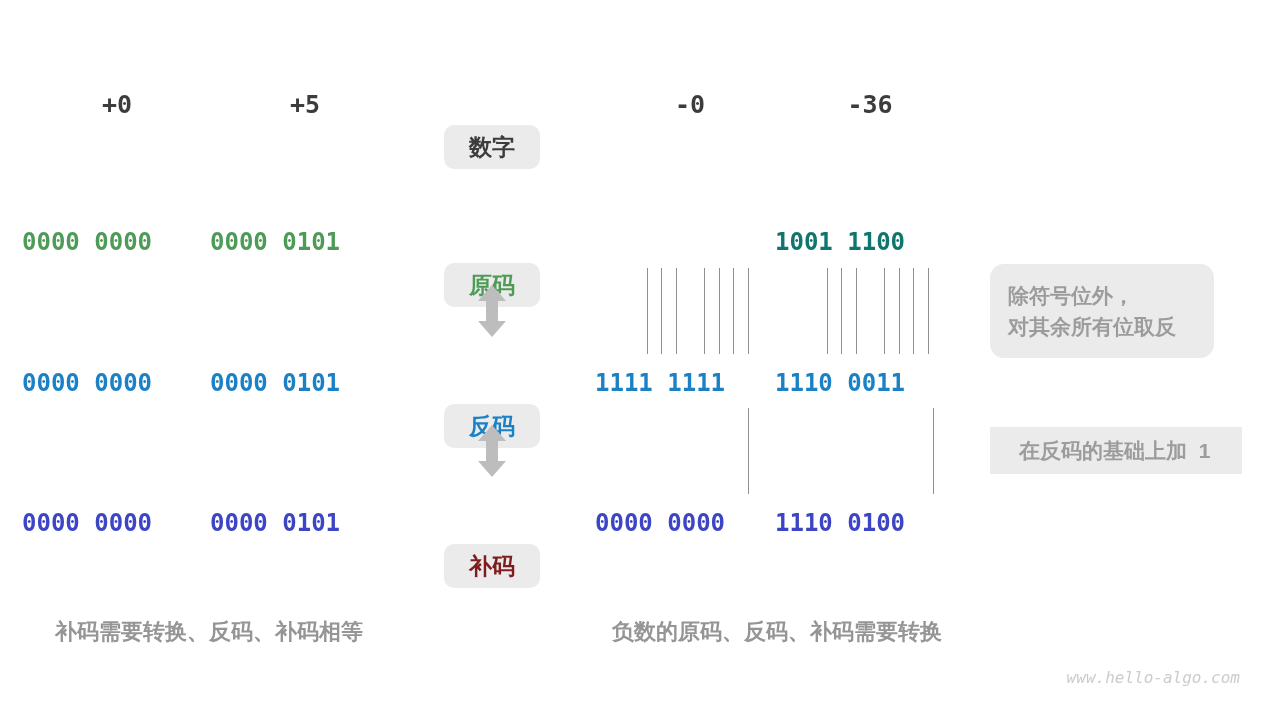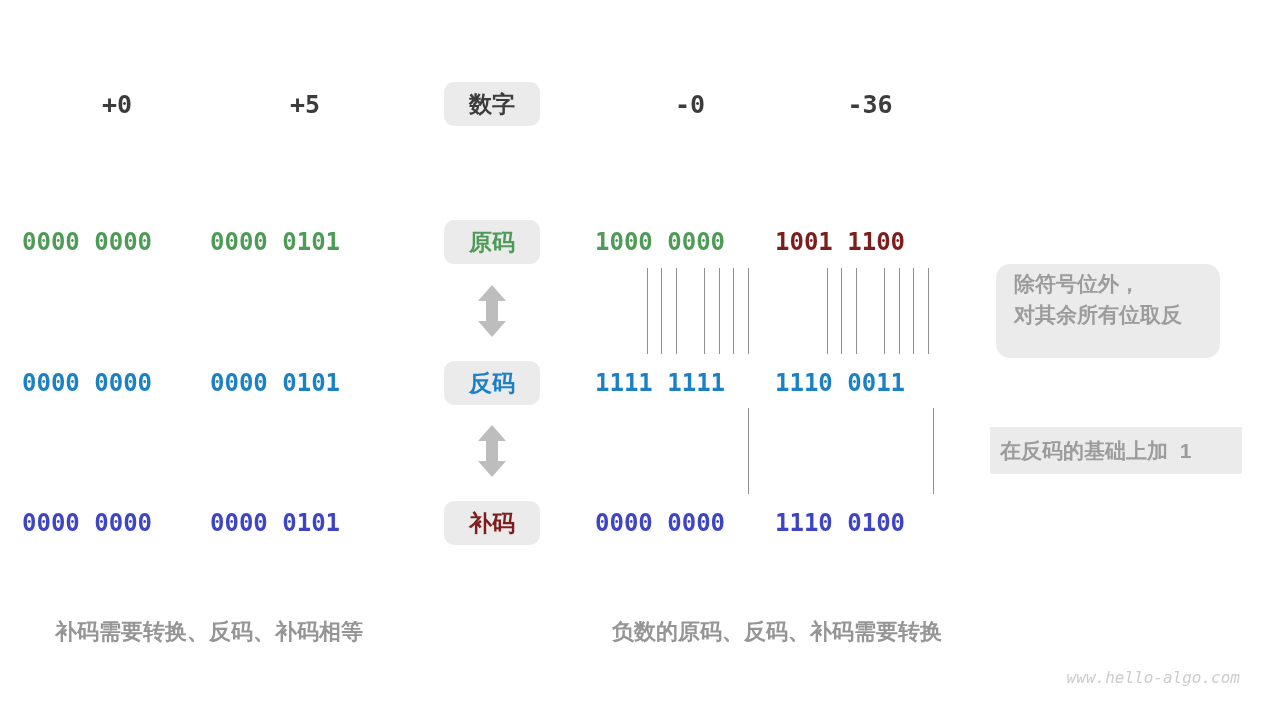--- a/index.html
+++ b/index.html
@@ -3,51 +3,50 @@
 <meta charset="utf-8">
 <style>
   html,body{margin:0;padding:0;background:#fff;}
   .stage{position:relative;width:1280px;height:720px;background:#ffffff;overflow:hidden;
          font-family:"Liberation Sans",sans-serif;}
   .num-header{position:absolute;width:190px;text-align:center;top:90px;height:30px;line-height:30px;
               font-family:"DejaVu Sans Mono",monospace;font-weight:bold;font-size:25px;color:#3c3c3c;}
   .bin{position:absolute;width:190px;text-align:left;height:30px;line-height:30px;
        font-family:"DejaVu Sans Mono",monospace;font-weight:bold;font-size:24px;}
   .label-box{position:absolute;left:444px;width:96px;height:44px;background:#ebebeb;border-radius:10px;
-             text-align:center;line-height:44px;font-weight:bold;font-size:23px;color:#3c3c3c;}
+             text-align:center;line-height:44px;font-weight:bold;font-size:23px;color:#3c3c3c;margin-top:43px;}
   .row-sign{top:227px;} .row-ones{top:368px;} .row-twos{top:508px;}
   .c1{left:22px;} .c2{left:210px;} .c3{left:595px;} .c4{left:775px;}
   .tick{position:absolute;width:1px;height:86px;top:268px;background:#8f8f8f;}
   .tick2{position:absolute;width:1px;height:86px;top:408px;background:#8f8f8f;}
   .arrow{position:absolute;left:478px;width:28px;height:52px;}
   .arrow svg{display:block;}
   .note{position:absolute;background:#ebebeb;border-radius:14px;color:#9c9c9c;font-weight:bold;}
-  .note1{left:990px;top:264px;width:224px;height:94px;font-size:21px;line-height:31px;padding:4px 0 0 18px;box-sizing:border-box;margin-left:6px;}
-  .note2{left:990px;top:427px;width:252px;height:47px;font-size:21px;line-height:47px;padding-left:10px;box-sizing:border-box;white-space:pre;border-radius:1px;}
+  .note1{left:990px;top:264px;width:224px;height:94px;font-size:21px;line-height:31px;padding:16px 0 0 18px;box-sizing:border-box;}
+  .note2{left:990px;top:427px;width:252px;height:47px;font-size:21px;line-height:47px;padding-left:29px;box-sizing:border-box;white-space:pre;border-radius:1px;}
   .caption{position:absolute;top:618px;height:28px;line-height:28px;font-weight:bold;font-size:22px;color:#959595;}
   .cap-left{left:55px;} .cap-right{left:612px;text-align:right;}
   .watermark{position:absolute;right:40px;top:668px;font-family:"DejaVu Sans Mono",monospace;
              font-size:16px;color:#cccccc;font-style:italic;}
 </style>
 </head>
 <body>
 
 <div class="stage">
 
   <div class="num-header c1">+0</div>
   <div class="num-header c2">+5</div>
   <div class="label-box" style="top:82px;">数字</div>
   <div class="num-header c3">-0</div>
   <div class="num-header c4">-36</div>
 
   <div class="bin row-sign c1" style="color: rgb(78, 155, 87);">0000 0000</div>
   <div class="bin row-sign c2" style="color: rgb(78, 155, 87);">0000 0101</div>
   <div class="label-box" style="top: 220px; color: rgb(78, 155, 87);">原码</div>
-  <div class="bin row-sign c3" style="color: rgb(78, 155, 87);">1000 0000</div>
-  <div class="bin row-sign c4" style="color: #7f1d1d;">1001 1100</div>
+  <div class="bin row-sign c4" style="color: #0f766e;">1001 1100</div>
 
   <div class="tick" style="left:647px;"></div>
   <div class="tick" style="left:661px;"></div>
   <div class="tick" style="left:676px;"></div>
   <div class="tick" style="left:704px;"></div>
   <div class="tick" style="left:719px;"></div>
   <div class="tick" style="left:733px;"></div>
   <div class="tick" style="left:748px;"></div>
   <div class="tick" style="left:827px;"></div>
   <div class="tick" style="left:841px;"></div>

